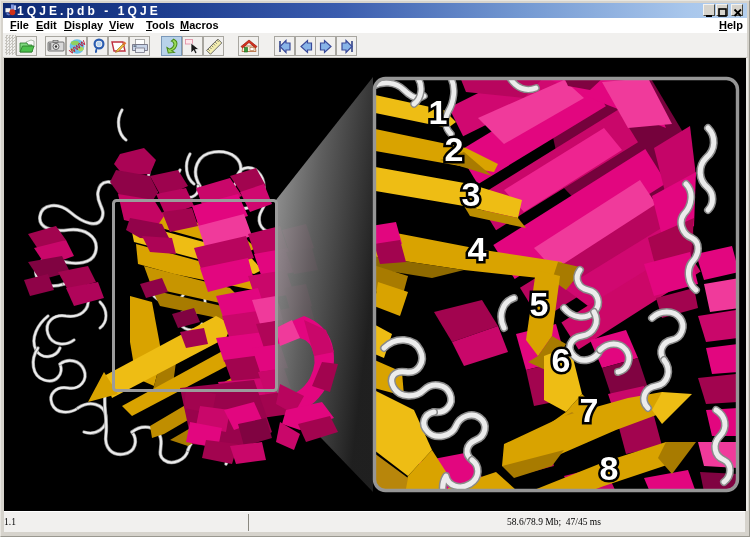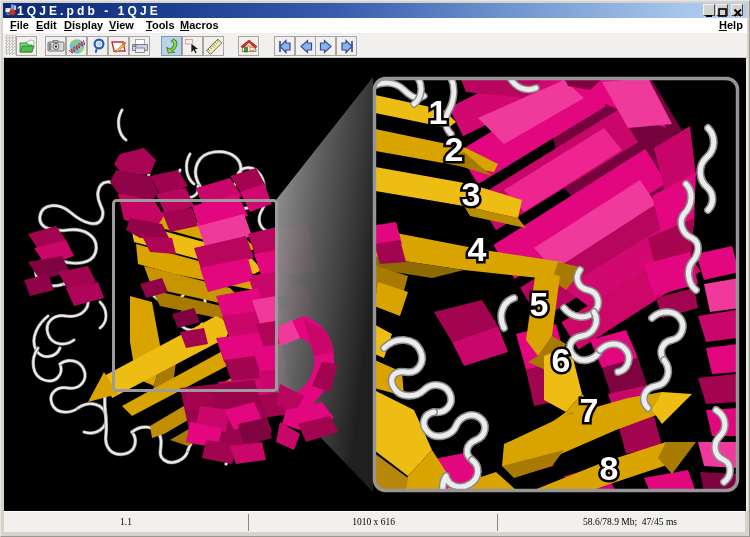--- a/index.html
+++ b/index.html
@@ -17,21 +17,21 @@
 .menubar u { text-decoration:underline; }
 .toolbar { position:absolute; left:3px; top:33px; width:744px; height:25px; background:#f1f0ee; border-bottom:1px solid #c8c6c0; }
 .grip { position:absolute; left:2px; top:2px; width:11px; height:20px;
   background-image:conic-gradient(#c6c4be 0 25%,transparent 0 50%,#c6c4be 0 75%,transparent 0);
   background-size:3px 3px; }
 .tb { position:absolute; top:3px; width:21px; height:20px; background:#f1f0ee; border:1px solid #a8a6a0; }
 .tb.sel { background:#b8d2ea; border:1px solid #7a98b8; }
 .tb svg { position:absolute; left:1px; top:1px; }
 .canvas { position:absolute; left:4px; top:58px; width:742px; height:453px; background:#000; }
 .statusbar { position:absolute; left:4px; top:511px; width:741px; height:21px; background:#f1f0ee; border-top:1px solid #fff; }
-.scell { position:absolute; top:2px; height:17px; border-right:1px solid #8a8880; font-family:"Liberation Serif",serif; font-size:9.5px; color:#000; text-align:center; line-height:17px; }
+.scell { position:absolute; top:2px; height:17px; border-right:1px solid #8a8880; font-family:"Liberation Serif",serif; font-size:9.5px; color:#000; text-align:left; line-height:17px; }
 </style>
 </head>
 <body>
 <div class="win"></div>
 <div class="titlebar">
   <svg class="ticon" viewBox="0 0 13 13">
     <rect x="0.5" y="4.5" width="5.5" height="4.5" fill="#f2f2f2"></rect>
     <path d="M6.5 0.5 h3 v7 h-3 z" fill="#7f96e0"></path>
     <path d="M9.5 1.5 h2.5 v5 h-2.5 z" fill="#b8c4ee"></path>
     <circle cx="8" cy="9" r="3.2" fill="#d03018"></circle>
@@ -407,15 +407,14 @@
 <text x="535" y="246" font-size="34" font-weight="bold" fill="#fff" stroke="#000" stroke-width="5" paint-order="stroke" text-anchor="middle" dominant-baseline="central">5</text>
 <text x="557" y="302" font-size="34" font-weight="bold" fill="#fff" stroke="#000" stroke-width="5" paint-order="stroke" text-anchor="middle" dominant-baseline="central">6</text>
 <text x="585" y="352" font-size="34" font-weight="bold" fill="#fff" stroke="#000" stroke-width="5" paint-order="stroke" text-anchor="middle" dominant-baseline="central">7</text>
 <text x="605" y="410" font-size="34" font-weight="bold" fill="#fff" stroke="#000" stroke-width="5" paint-order="stroke" text-anchor="middle" dominant-baseline="central">8</text>
 </g>
 <rect x="370.5" y="20.5" width="363" height="412" rx="11" fill="none" stroke="#969696" stroke-width="3.4"></rect>
   </svg>
 </div>
 <div class="statusbar">
   <div class="scell" style="left:0px; width:245px;">1.1</div>
-  <div class="scell" style="left:246px; width:248px;">1010 x 616</div>
   <div class="scell" style="left:495px; width:246px; border-right:none;margin-left:8px;">58.6/78.9 Mb;&nbsp; 47/45 ms</div>
 </div>
 
 </body></html>

